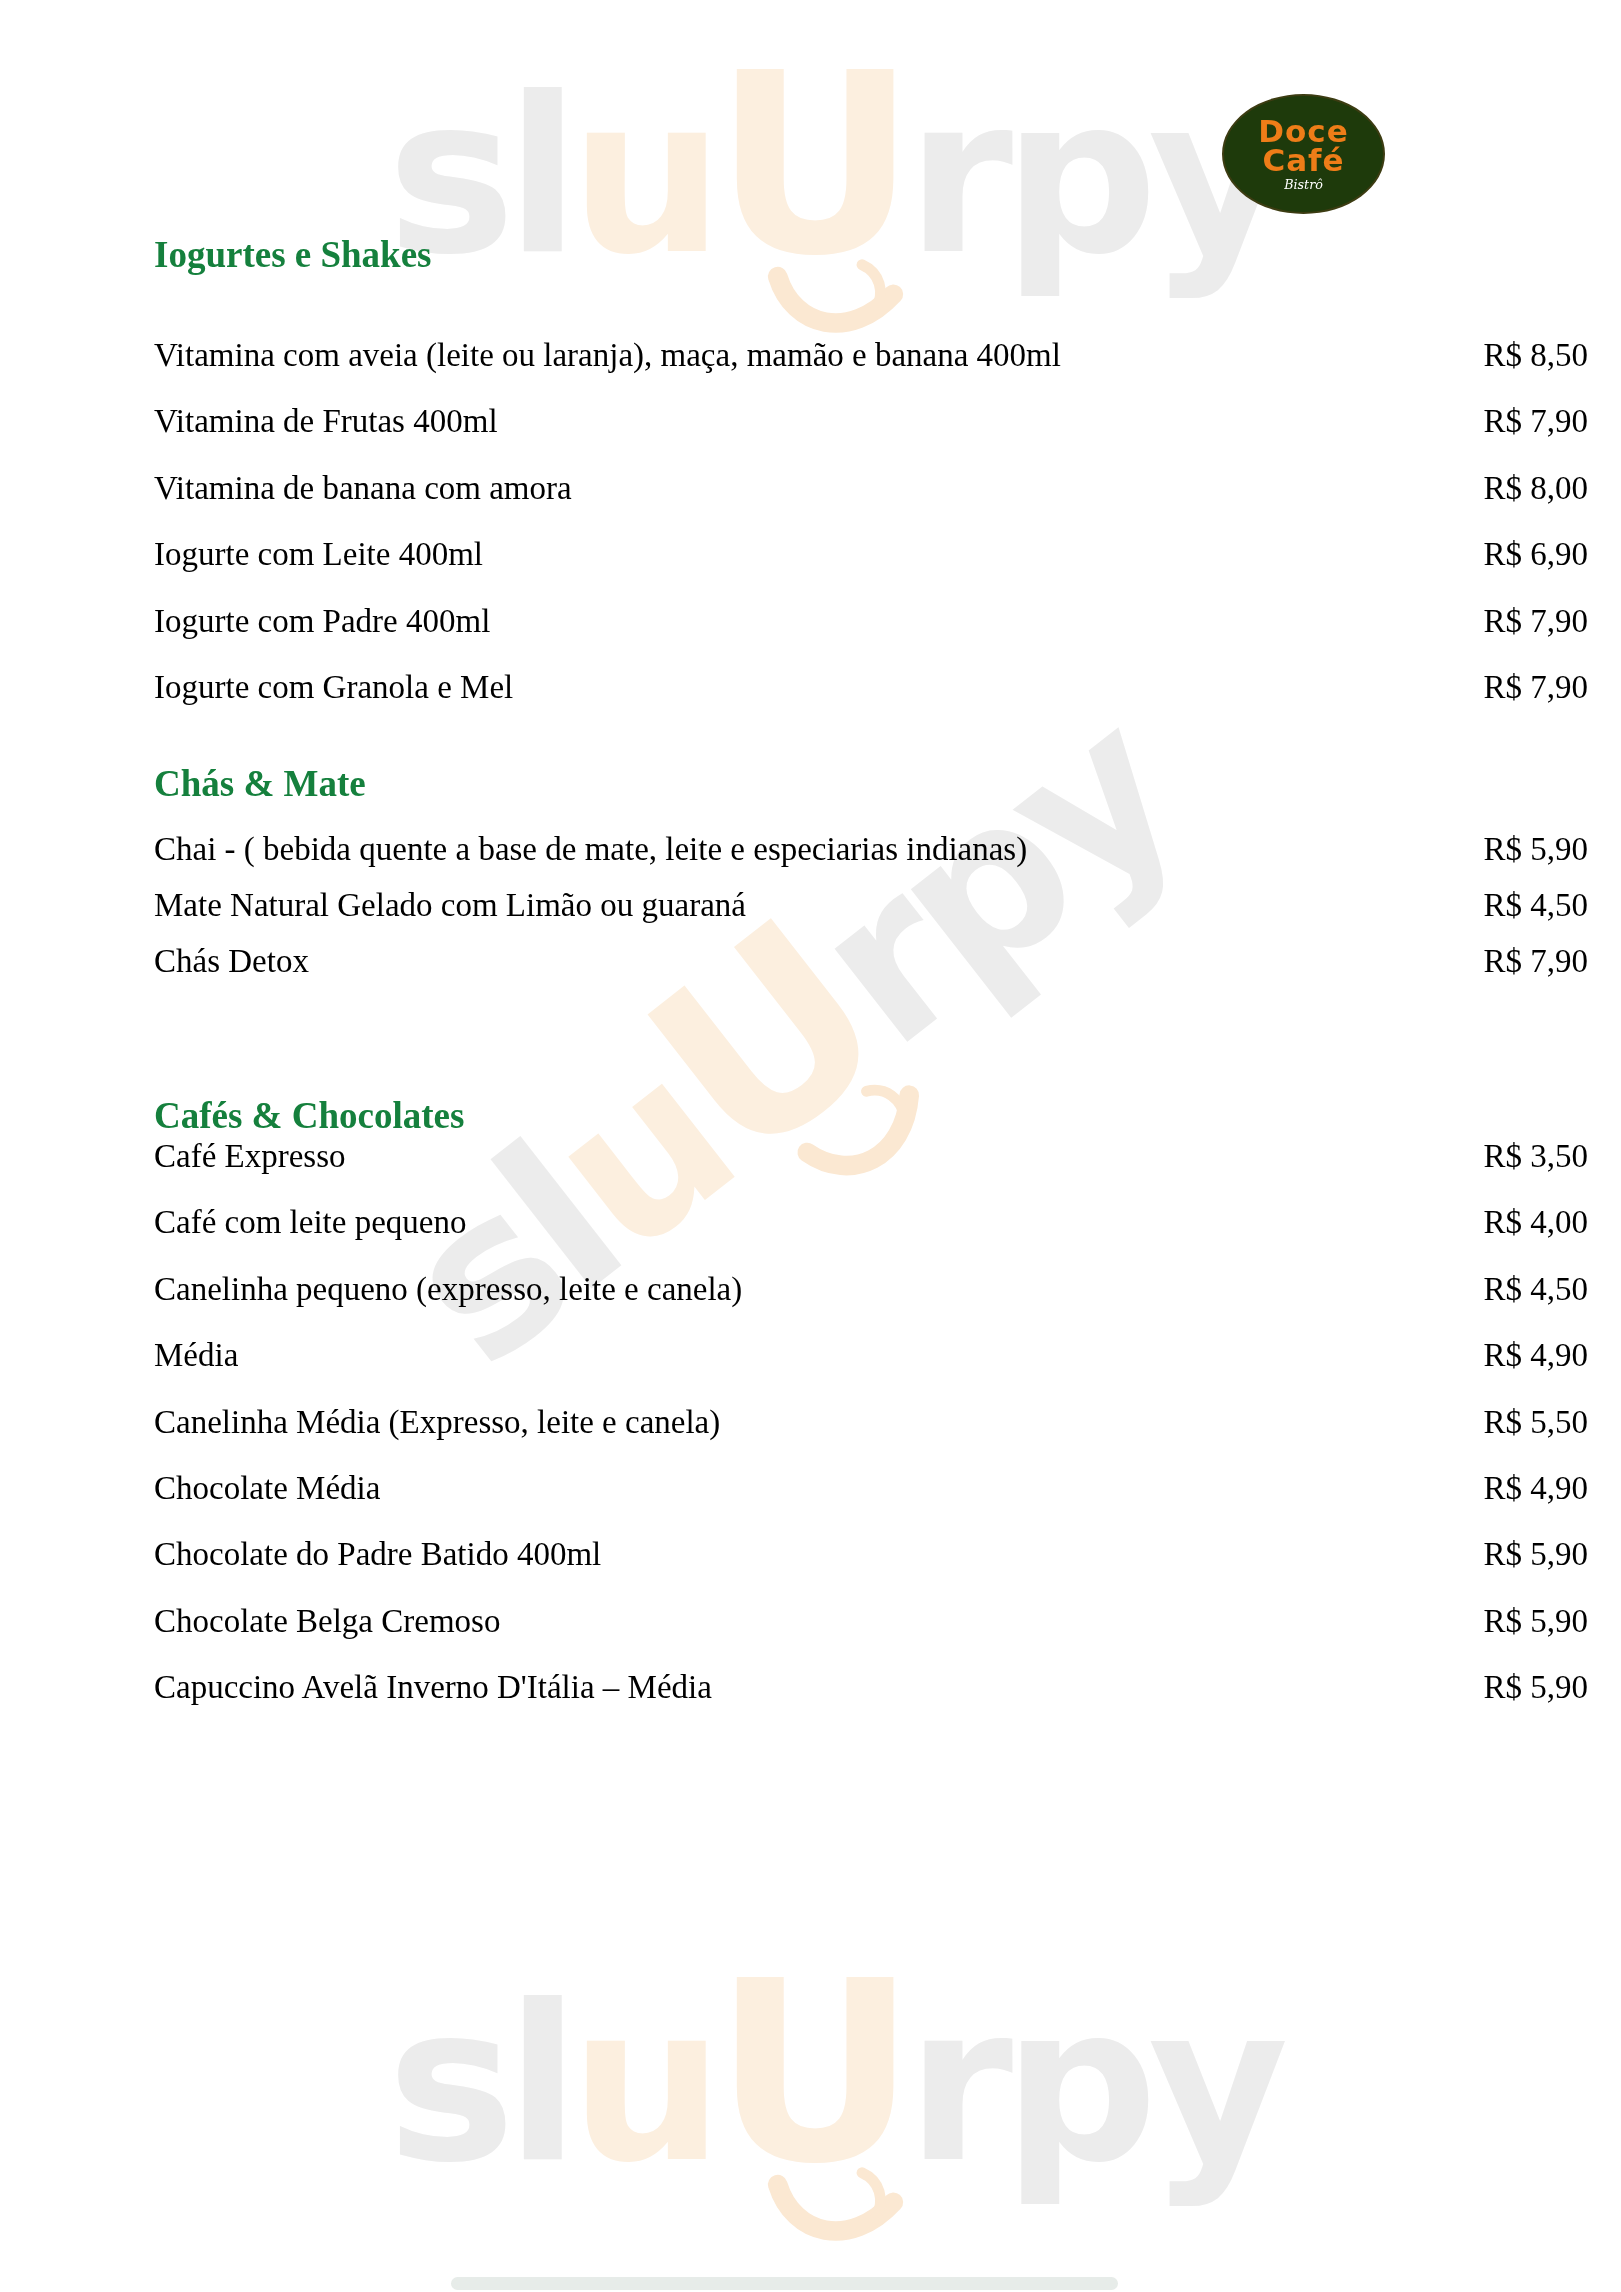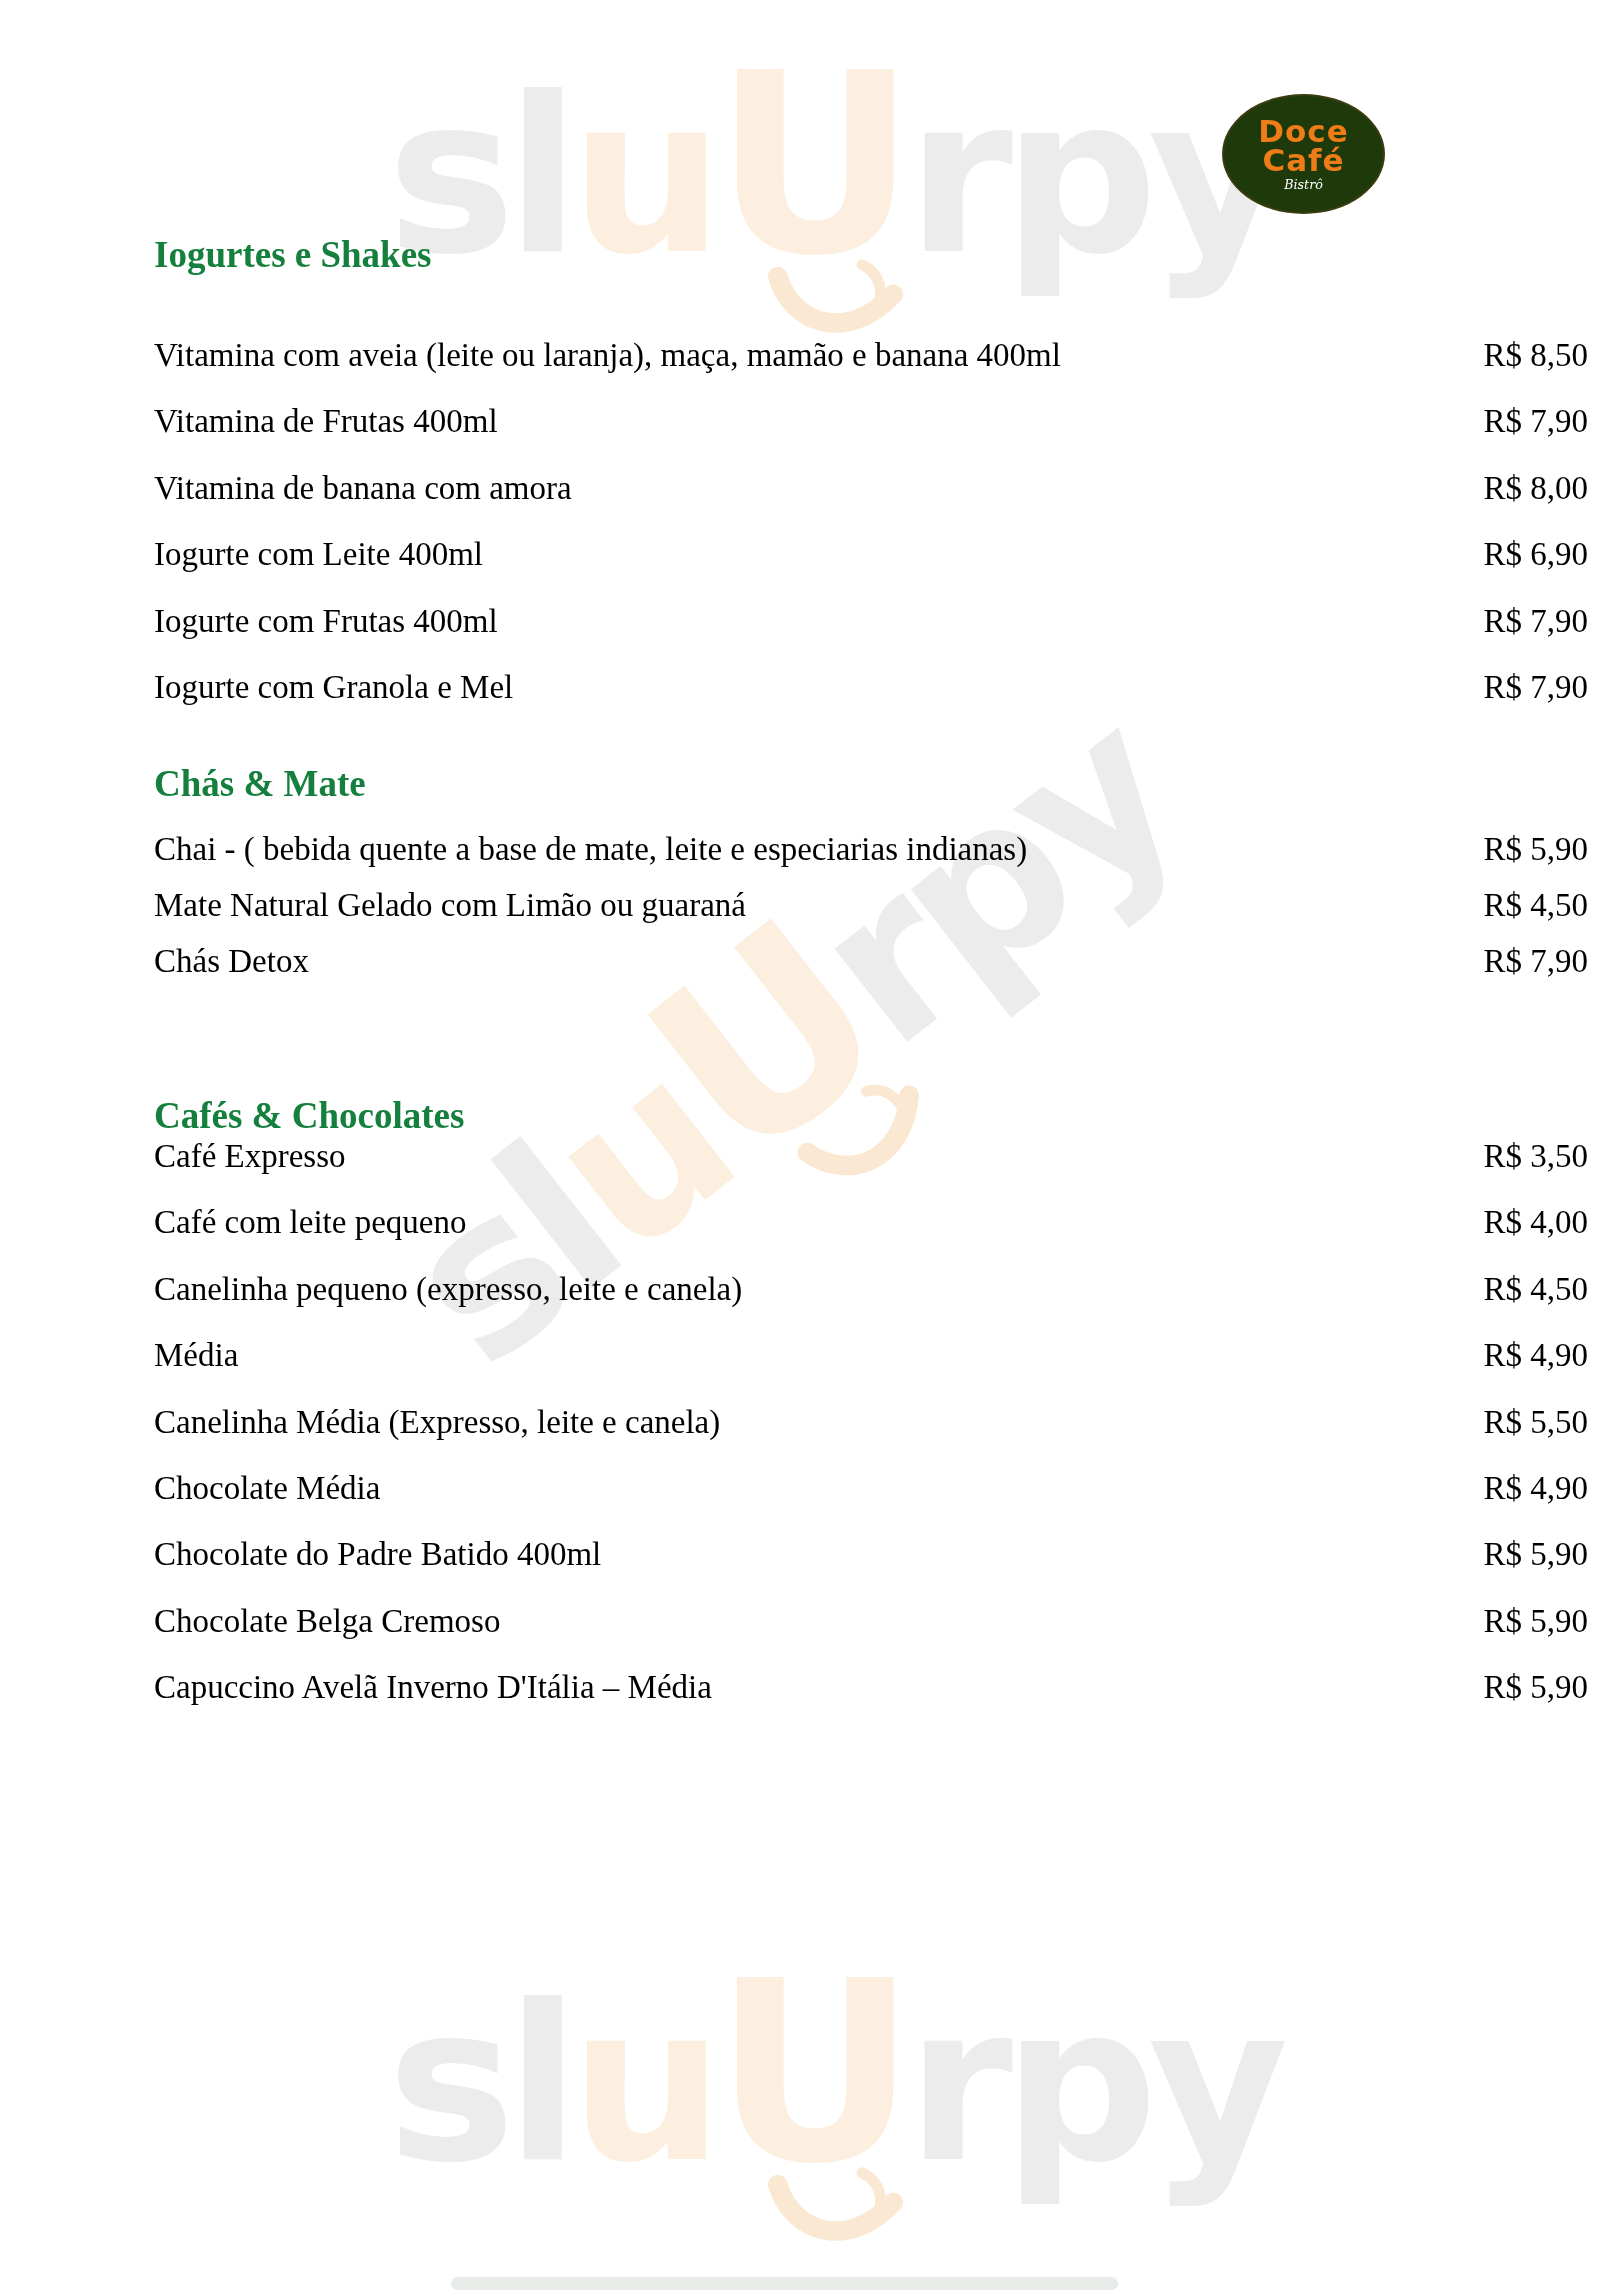--- a/index.html
+++ b/index.html
@@ -168,21 +168,21 @@
       </li>
       <li class="menu-row">
         <span class="item-name">Vitamina de banana com amora</span>
         <span class="item-price">R$ 8,00</span>
       </li>
       <li class="menu-row">
         <span class="item-name">Iogurte com Leite 400ml</span>
         <span class="item-price">R$ 6,90</span>
       </li>
       <li class="menu-row">
-        <span class="item-name">Iogurte com Frutas 400ml</span>
+        <span class="item-name">Iogurte com Padre 400ml</span>
         <span class="item-price">R$ 7,90</span>
       </li>
       <li class="menu-row">
         <span class="item-name">Iogurte com Granola e Mel</span>
         <span class="item-price">R$ 7,90</span>
       </li>
     </ul>
   </div>
 
   <div class="menu-section" id="section-chas">

